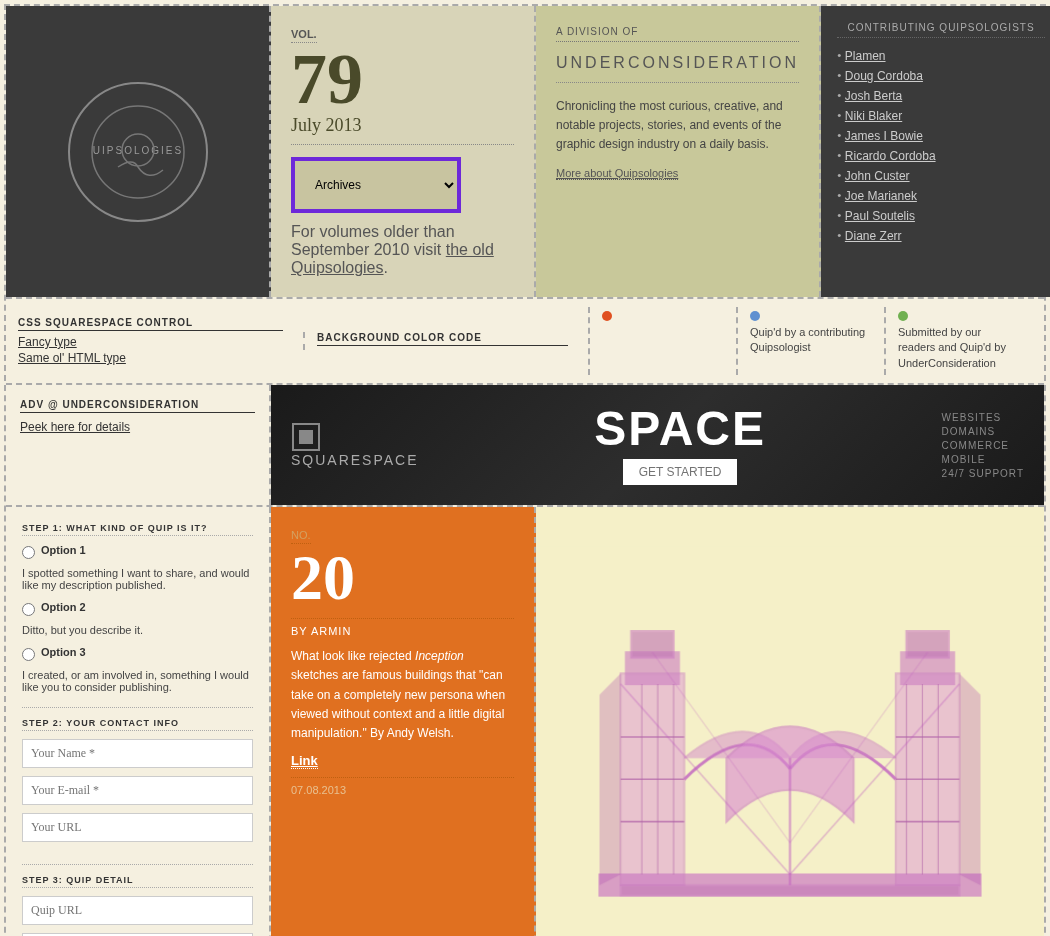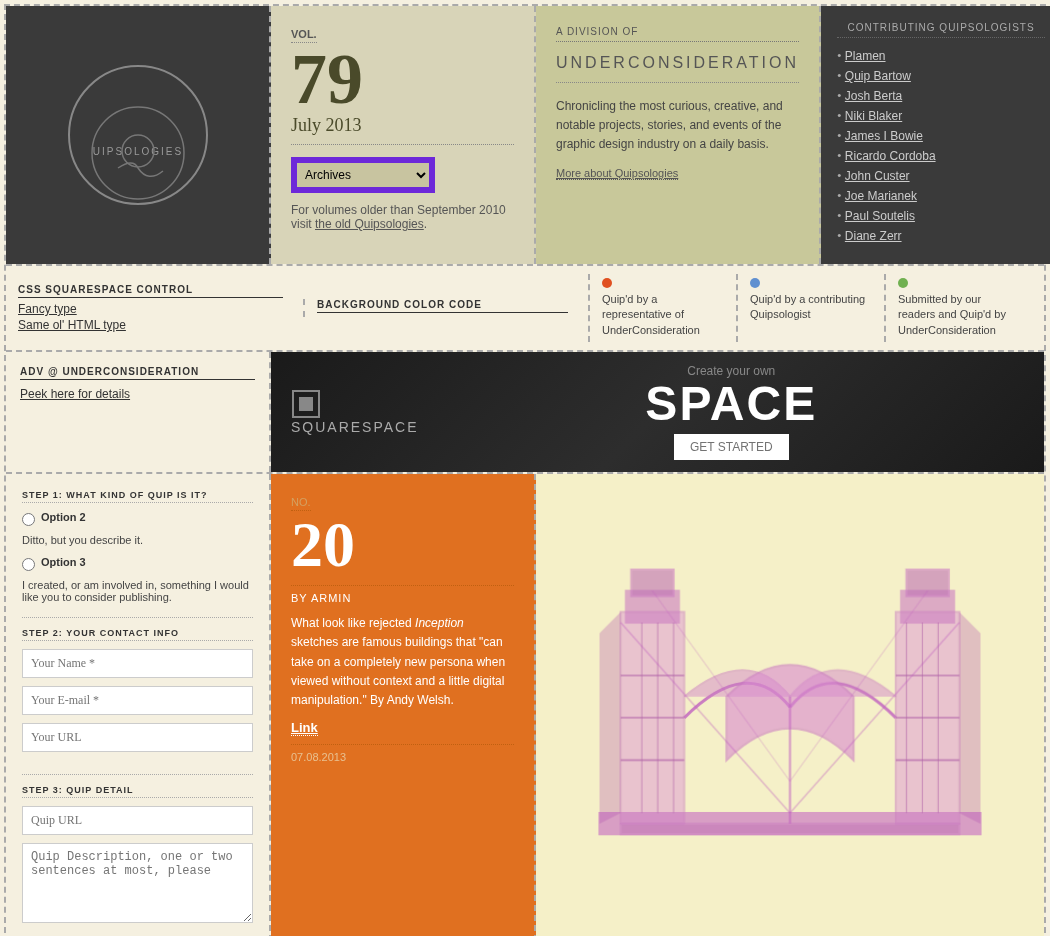--- a/index.html
+++ b/index.html
@@ -16,40 +16,40 @@
       display: flex; align-items: center; justify-content: center;
       padding: 20px;
       border-right: 2px dashed #aaa;
     }
 
     .logo-circle {
       width: 140px; height: 140px;
       border: 2px solid #888;
       border-radius: 50%;
       display: flex; flex-direction: column;
-      align-items: center; justify-content: flex-end;
+      align-items: center; justify-content: center;
       color: #aaa;
       font-family: Arial, sans-serif;
       font-size: 13px;
       letter-spacing: 2px;
       position: relative;
     }
     .logo-circle svg { width: 100px; height: 100px; }
 
     .vol-cell {
       width: 265px; min-width: 265px;
       background: #d8d4b8;
       padding: 20px;
       border-right: 2px dashed #aaa;
     }
     .vol-label { font-family: Arial, sans-serif; font-size: 11px; font-weight: bold; color: #555; border-bottom: 1px dotted #888; padding-bottom: 2px; display: inline-block; }
     .vol-number { font-size: 72px; font-weight: bold; color: #4a4a2a; line-height: 1; font-family: Georgia, serif; }
     .vol-date { font-size: 18px; color: #4a4a2a; border-bottom: 1px dotted #888; padding-bottom: 8px; margin-bottom: 12px; }
-    .archives-select { width: 144px; padding: 4px; font-size: 12px; background: #c8c4a0; border: 6px solid #6d28d9; }
-    .vol-note { font-size: 12px; margin-top: 10px; color: #555; font-family: Arial, sans-serif; }
+    .archives-select { width: 170px; padding: 16px; font-size: 12px; background: #c8c4a0; border: 4px solid #6d28d9; }
+    .vol-note { font-size: 16px; margin-top: 10px; color: #555; font-family: Arial, sans-serif; }
     .vol-note a { color: #555; }
 
     .division-cell {
       flex: 1;
       background: #c8c89a;
       padding: 20px;
       border-right: 2px dashed #aaa;
     }
     .division-label { font-family: Arial, sans-serif; font-size: 10px; letter-spacing: 1px; color: #555; border-bottom: 1px dotted #777; padding-bottom: 4px; margin-bottom: 12px; }
     .underconsideration-logo { font-family: Arial, sans-serif; font-size: 16px; letter-spacing: 3px; color: #555; margin-bottom: 14px; border-bottom: 1px dotted #888; padding-bottom: 10px; }
@@ -168,21 +168,21 @@
       <div class="division-label">A DIVISION OF</div>
       <div class="underconsideration-logo">UNDERCONSIDERATION</div>
       <div class="division-desc">Chronicling the most curious, creative, and notable projects, stories, and events of the graphic design industry on a daily basis.</div>
       <a href="#" class="more-link">More about Quipsologies</a>
     </div>
 
     <div class="contributors-cell">
       <div class="contrib-title">CONTRIBUTING QUIPSOLOGISTS</div>
       <ul class="contrib-list">
         <li><a href="#">Plamen</a></li>
-        <li><a href="#">Quip Bartow</a></li>
+        <li><a href="#">Doug Cordoba</a></li>
         <li><a href="#">Josh Berta</a></li>
         <li><a href="#">Niki Blaker</a></li>
         <li><a href="#">James I Bowie</a></li>
         <li><a href="#">Ricardo Cordoba</a></li>
         <li><a href="#">John Custer</a></li>
         <li><a href="#">Joe Marianek</a></li>
         <li><a href="#">Paul Soutelis</a></li>
         <li><a href="#">Diane Zerr</a></li>
       </ul>
     </div>
@@ -195,21 +195,20 @@
         <a href="#">Fancy type</a>
         <a href="#">Same ol' HTML type</a>
       </div>
     </div>
     <div class="bgcolor-section">
       <div class="bgcolor-title">BACKGROUND COLOR CODE</div>
     </div>
     <div class="legend-items">
       <div class="legend-item">
         <div class="legend-dot" style="background:#e05020;"></div>
-        <div class="legend-text">Quip'd by a representative of UnderConsideration</div>
       </div>
       <div class="legend-item">
         <div class="legend-dot" style="background:#6090d0;"></div>
         <div class="legend-text">Quip'd by a contributing Quipsologist</div>
       </div>
       <div class="legend-item">
         <div class="legend-dot" style="background:#70b050;"></div>
         <div class="legend-text">Submitted by our readers and Quip'd by UnderConsideration</div>
       </div>
     </div>
@@ -224,35 +223,48 @@
       <div class="ad-banner">
         <div class="ad-squarespace">
           <div class="ss-logo-area">
             <svg class="ss-logo-icon" viewBox="0 0 30 30" xmlns="http://www.w3.org/2000/svg">
               <rect x="2" y="2" width="26" height="26" fill="none" stroke="#888" stroke-width="2"></rect>
               <rect x="8" y="8" width="14" height="14" fill="#888"></rect>
             </svg>
             <div class="ss-logo-text">SQUARESPACE</div>
           </div>
           <div class="ss-main">
-            <div class="ss-create">Create your own</div>
             <div class="ss-space">SPACE</div>
             <div class="ss-get-started">GET STARTED</div>
           </div>
+          <div class="ss-features">
+            <span>WEBSITES</span>
+            <span>DOMAINS</span>
+            <span>COMMERCE</span>
+            <span>MOBILE</span>
+            <span>24/7 SUPPORT</span>
+          </div>
         </div>
       </div>
     </div>
   </div>
 
   <div class="main-row">
 
     <div class="sidebar">
 
       <div class="step-label">STEP 1: WHAT KIND OF QUIP IS IT?</div>
 
+      <div>
+        <div class="radio-option">
+          <input type="radio" name="quip_type" style="">
+          <span class="radio-label">Option 1</span>
+        </div>
+        <div class="radio-desc">I spotted something I want to share, and would like my description published.</div>
+      </div>
 
       <div>
         <div class="radio-option">
           <input type="radio" name="quip_type" style="">
           <span class="radio-label">Option 2</span>
         </div>
         <div class="radio-desc">Ditto, but you describe it.</div>
       </div>
 
       <div>

